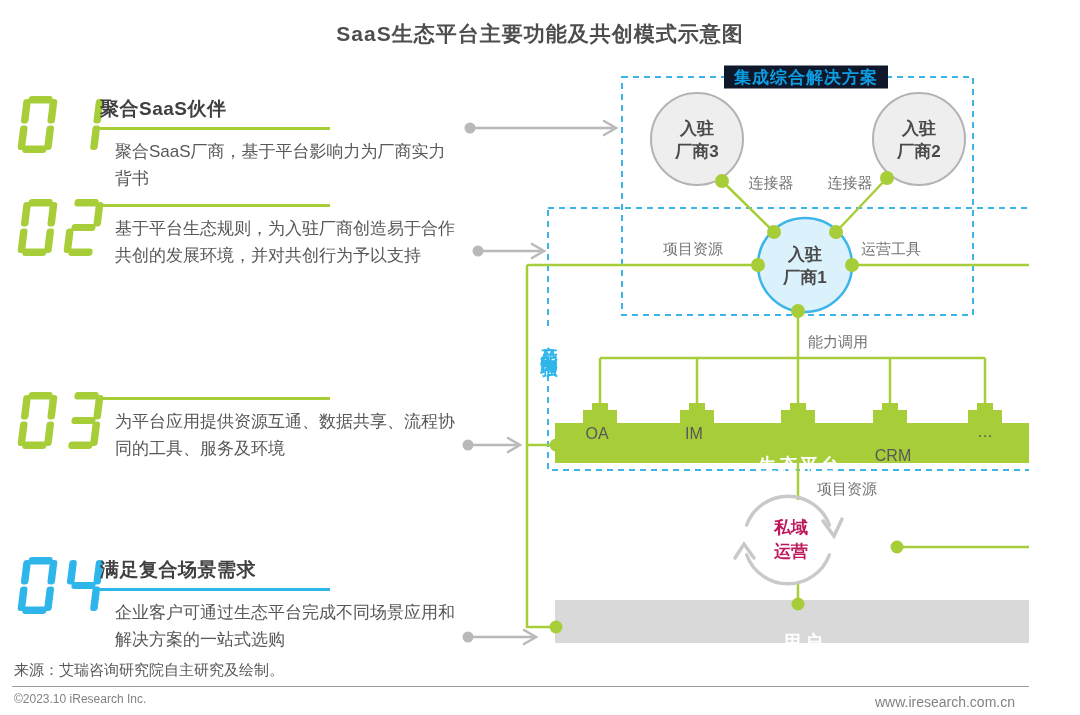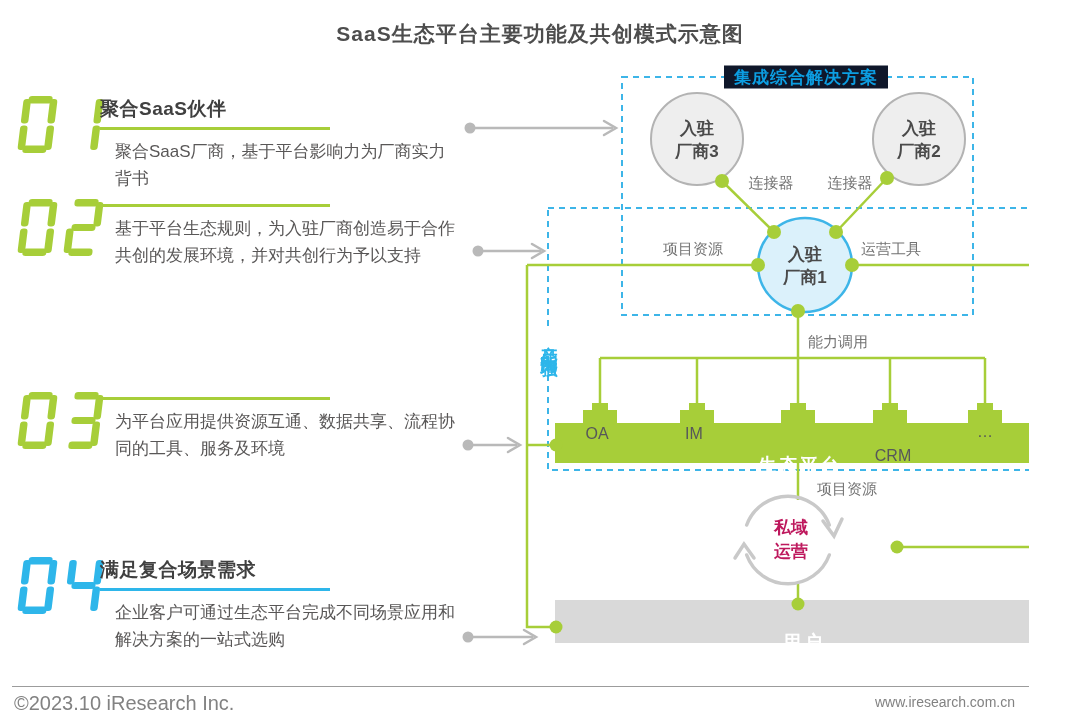--- a/index.html
+++ b/index.html
@@ -26,21 +26,21 @@
   .integration-title{font-size:17px;font-weight:bold;color:#0c9ee2;background:#0f172a;
           padding:0 10px;letter-spacing:1px;}
   .vertical-label{writing-mode:vertical-rl;text-orientation:upright;
           font-size:17px;font-weight:bold;color:#2eb6ea;background:#ffffff;
           padding:5px 0;letter-spacing:3px;}
   .app-label{font-size:16px;color:#57585a;}
   .bar-title{font-size:18px;font-weight:bold;color:#ffffff;letter-spacing:3px;margin-top:20px;}
   
   .src-note{position:absolute;left:14px;top:661px;font-size:15px;color:#595757;}
   .footer-divider{position:absolute;left:12px;top:686px;width:1056px;height:1px;background:#9c9c9c;}
-  .copyright{position:absolute;left:14px;top:692px;font-size:20px;color:#828282;}
+  .copyright{position:absolute;left:14px;top:692px;font-size:12px;color:#828282;}
   .website{position:absolute;right:14px;top:694px;font-size:14px;color:#828282;}
 </style>
 </head>
 <body>
 
 <div class="canvas">
 
   <div class="title">SaaS生态平台主要功能及共创模式示意图</div>
 
   <svg class="layer" width="1080" height="715" viewBox="0 0 1080 715">
@@ -247,16 +247,17 @@
 
   <div class="dlabel" style="left:847px;top:489px;">项目资源</div>
 
   <div class="dlabel bold" style="left:791px;top:540px;font-size:17px;line-height:24px;">
     <div>私域</div>
       <div>运营</div>
   </div>
 
   <div class="dlabel bar-title" style="left:804px;top:622px;">用户</div>
 
+  <div class="src-note">来源：艾瑞咨询研究院自主研究及绘制。</div>
   <div class="footer-divider"></div>
   <div class="copyright">©2023.10 iResearch Inc.</div>
   <div class="website">www.iresearch.com.cn</div>
 </div>
 
 </body></html>

